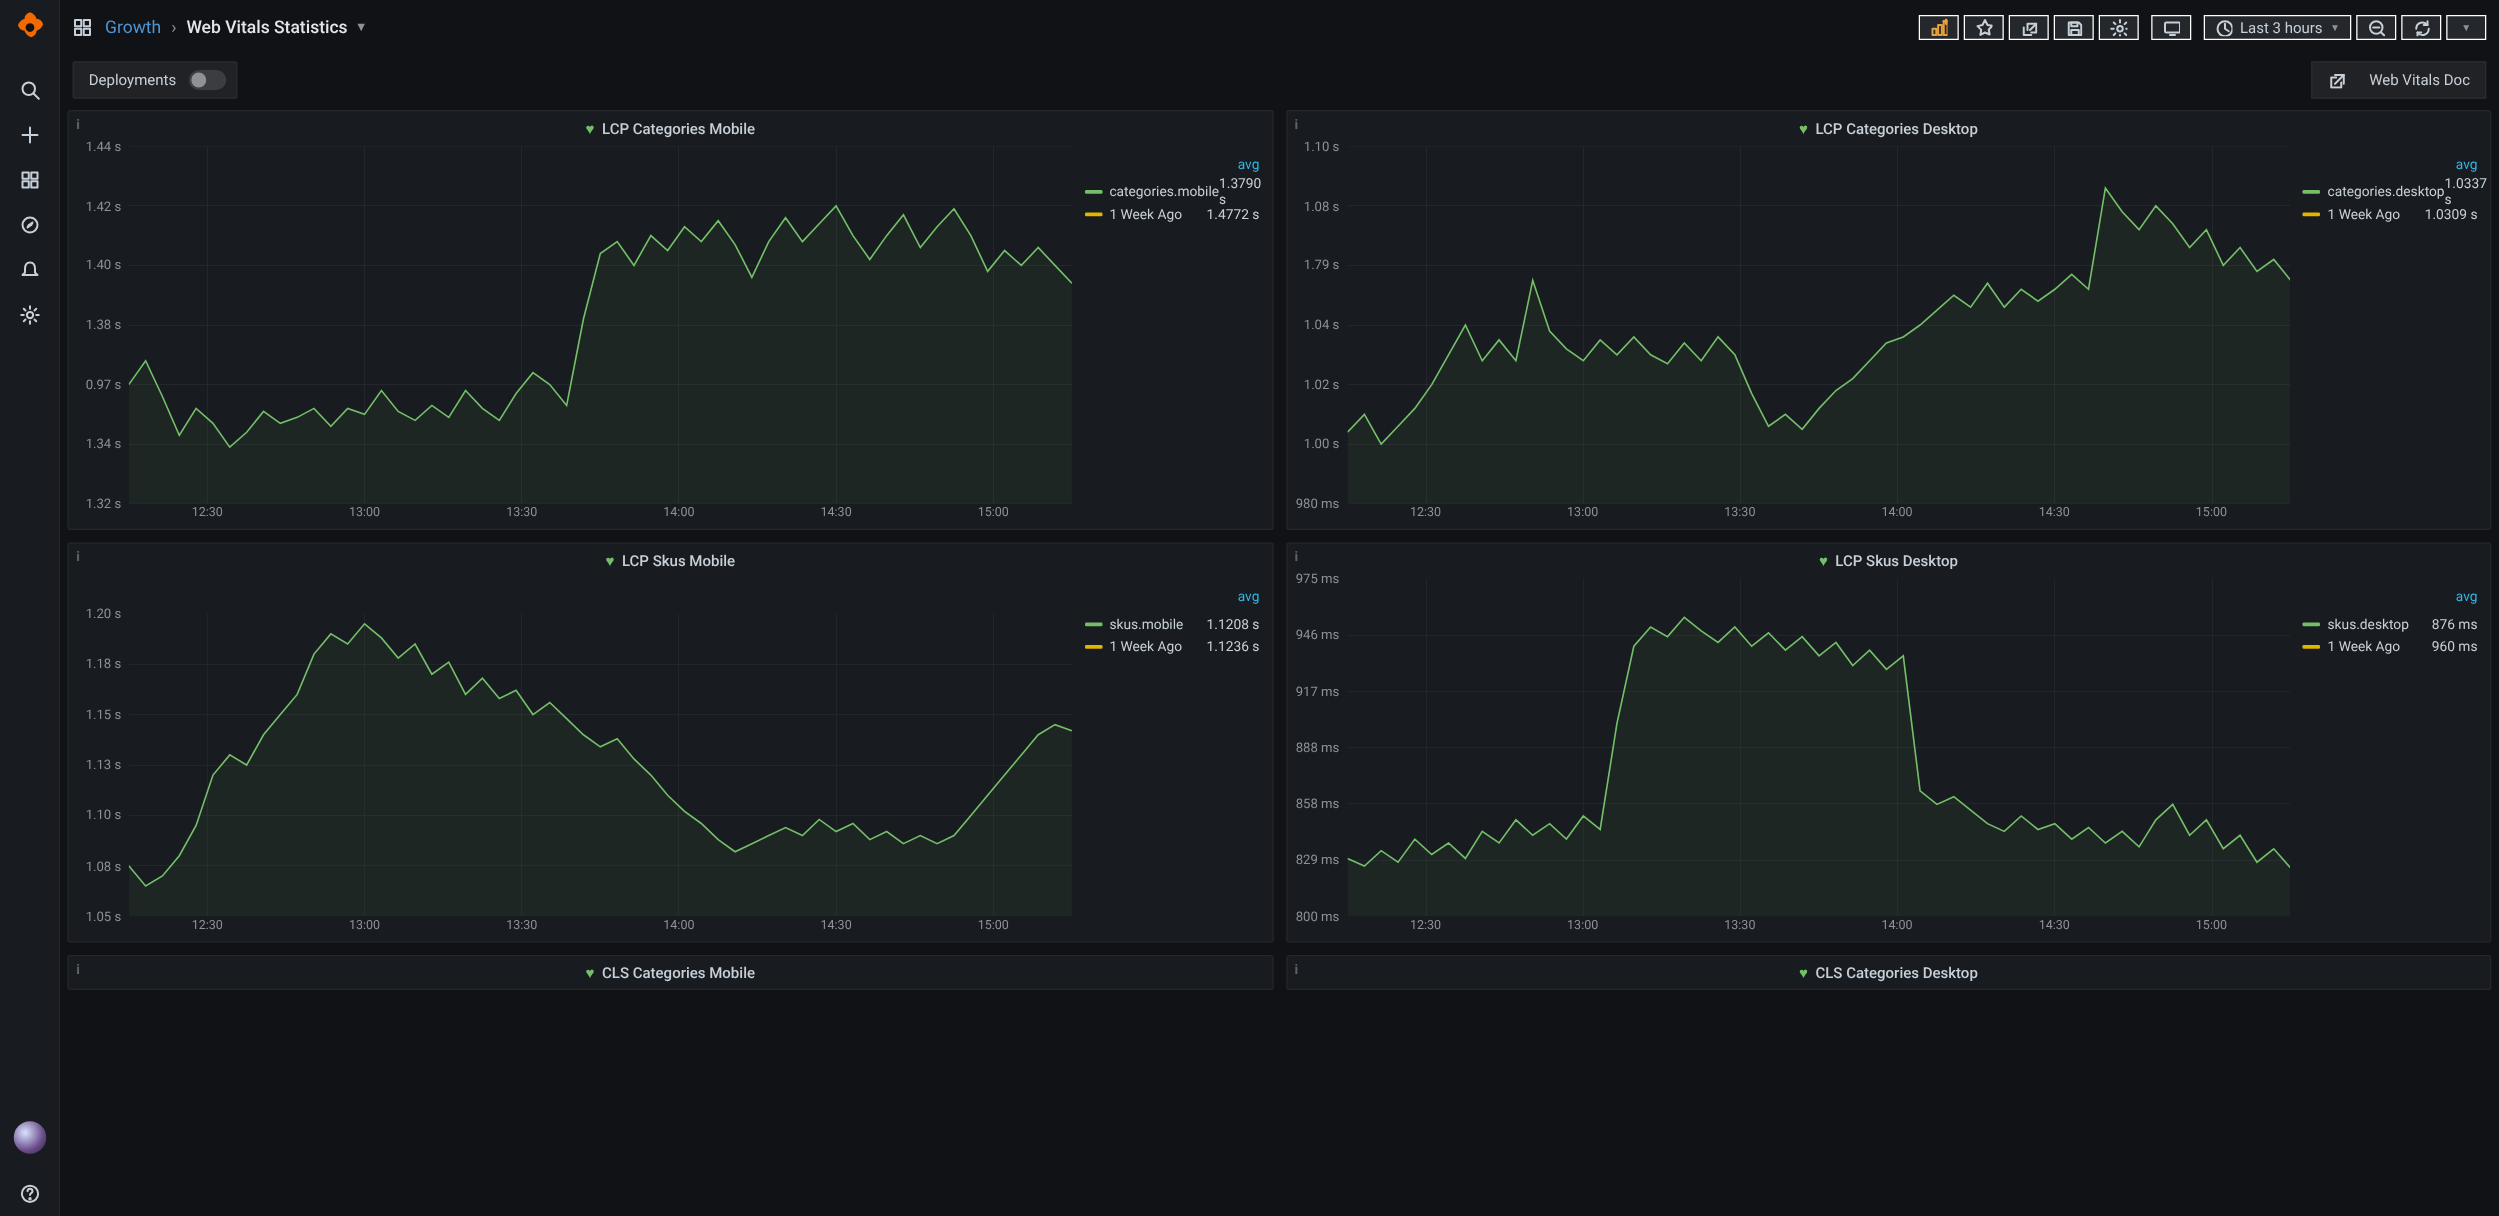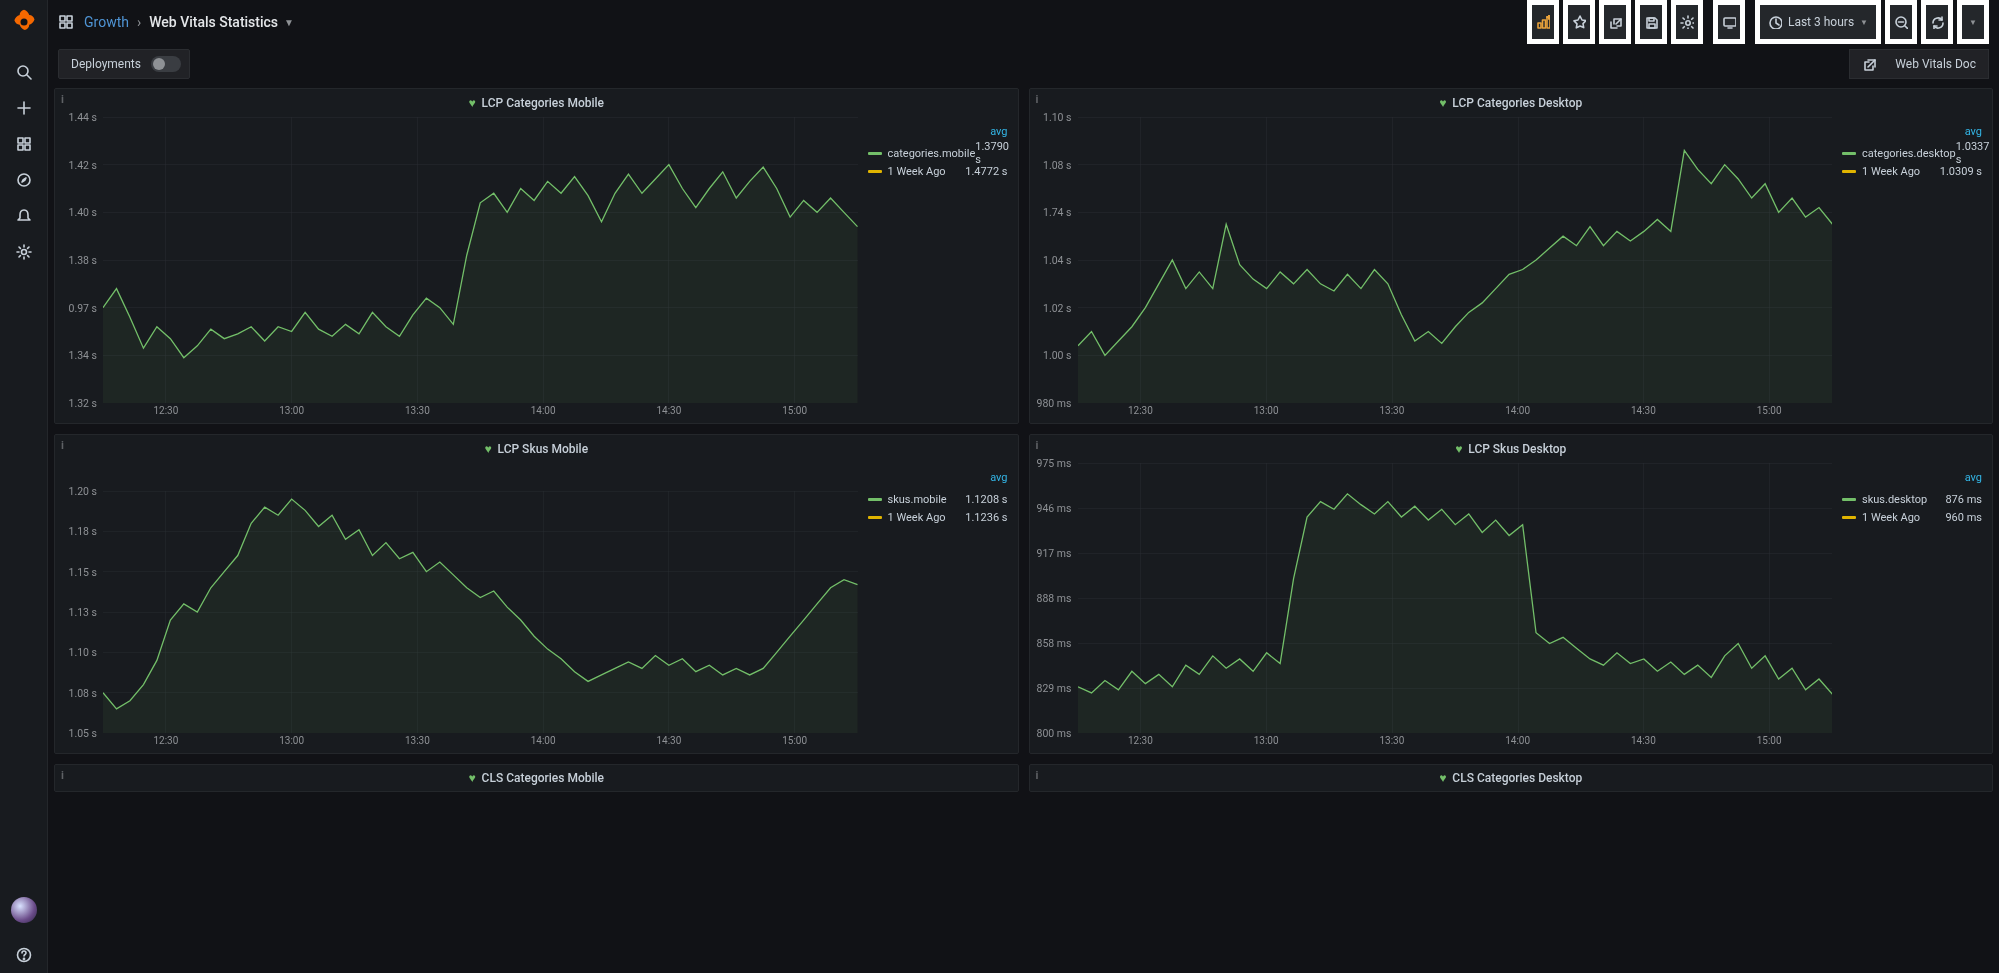--- a/index.html
+++ b/index.html
@@ -49,23 +49,23 @@
   }
   .top .grid-icon { color: #c7d0d9; margin-right: 10px; display:flex; align-items:center; cursor:pointer; }
   .crumb { font-size: 14px; display: flex; align-items: center; gap: 8px; }
   .crumb .folder { color: #4f94d4; cursor: pointer; }
   .crumb .sep { color: #8e9195; }
   .crumb .title { color: #e4e6e9; font-weight: 500; cursor: pointer; display:flex; align-items:center; gap:6px;}
   .crumb .title .chev { font-size: 10px; color:#8e9195; }
 
   .top .tools { margin-left: auto; display:flex; align-items:center; gap:0; }
   .btn {
-    height: 44px;
+    height: 20px;
     background: #24272b;
-    border: 5px solid #ffffff;
+    border: 1px solid #ffffff;
     color: #c7d0d9;
     display:flex; align-items:center; justify-content:center;
     padding: 0 8px;
     cursor:pointer;
     font-size:12px;
   }
   .btn + .btn { margin-left: 4px; }
   .btn.icon { width: 32px; padding:0; }
   .btn.addpanel { color:#e9a23b; }
   .btn.range { gap:6px; }
@@ -408,21 +408,21 @@
           <span class="info-icn">i</span>
           <span class="heart">♥</span>
           <span>LCP Categories Desktop</span>
         </div>
         <div class="panel-body">
           <div style="flex: 1 1 0%; display: flex; flex-direction: column; min-width: 0px;">
             <div style="flex: 1 1 0%; display: flex; min-height: 0px;">
               <div class="y-axis">
                 <div class="tick" style="top: 0%;">1.10 s</div>
                 <div class="tick" style="top: 16.6667%;">1.08 s</div>
-                <div class="tick" style="top: 33.3333%;">1.74 s</div>
+                <div class="tick" style="top: 33.3333%;">1.79 s</div>
                 <div class="tick" style="top: 50%;">1.04 s</div>
                 <div class="tick" style="top: 66.6667%;">1.02 s</div>
                 <div class="tick" style="top: 83.3333%;">1.00 s</div>
                 <div class="tick" style="top: 100%;">980 ms</div>
               </div>
               <div class="plot">
                 <svg viewBox="0 0 1000 1000" preserveAspectRatio="none">
                   <g class="grid-h">
                     <line x1="0" x2="1000" y1="0" y2="0"></line>
                     <line x1="0" x2="1000" y1="166.66666666666666" y2="166.66666666666666"></line>

